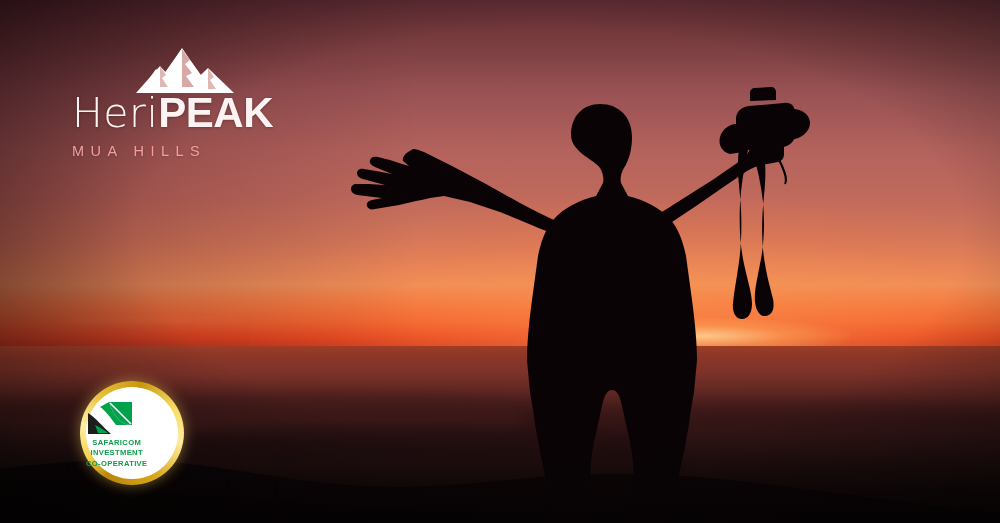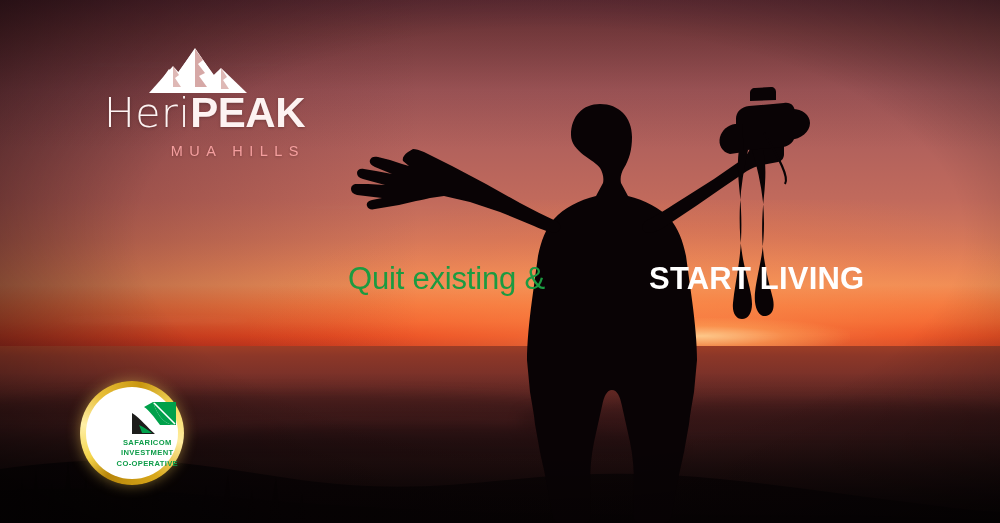--- a/index.html
+++ b/index.html
@@ -103,22 +103,22 @@
     background:radial-gradient(ellipse 75% 72% at 55% 45%,
         rgba(0,0,0,0) 55%, rgba(0,0,0,.30) 82%, rgba(0,0,0,.55) 100%);
     pointer-events:none;
   }
 
   
   .silhouette{position:absolute;left:0;top:0;width:1000px;height:523px;pointer-events:none;}
 
   
   .logo{
-    position:absolute;left:85px;top:46px;width:220px;
-    text-align:right;
+    position:absolute;left:72px;top:46px;width:220px;
+    text-align:left;
     user-select:none;
   }
   .logo-mark{display:block;margin:0 auto;}
   .logo-word{
     margin-top:-6px;
     font-size:42px;
     line-height:1;
     color:#fdf3f2;
     letter-spacing:.5px;
     white-space:nowrap;
@@ -167,21 +167,21 @@
     position:absolute;inset:0;border-radius:50%;
     background:conic-gradient(from 210deg,
       #b8860b 0deg,#f4d44a 30deg,#fff0a8 70deg,#e8bf38 110deg,
       #c9960f 160deg,#f6dd63 210deg,#ffeca0 250deg,#d9a81a 300deg,#b8860b 360deg);
     box-shadow:0 0 14px rgba(255,210,90,.45);
   }
   .badge-face{
     position:absolute;left:6px;top:6px;right:6px;bottom:6px;
     border-radius:50%;
     background:#ffffff;
-    display:flex;flex-direction:column;align-items:flex-end;justify-content:center;
+    display:flex;flex-direction:column;align-items:flex-start;justify-content:center;
   }
   .badge-mark{margin-top:4px;}
   .badge-lines{
     margin-top:3px;text-align:center;
     font-size:7.6px;font-weight:700;letter-spacing:.35px;
     color:#0f9d4a;line-height:1.32;
   }
 </style>
 </head>
 <body>
@@ -375,24 +375,20 @@
         <path d="M38,20 L44,29 L40,32 L46,41 L38,41 Z" fill="#b5615c" opacity=".45"></path>
         <path d="M86,22 L92,31 L88,34 L94,43 L86,43 Z" fill="#b5615c" opacity=".45"></path>
       </g>
     </svg>
     <div class="logo-word">
       <span class="thin">Heri</span><span class="bold">PEAK</span>
     </div>
     <div class="logo-sub">MUA HILLS</div>
   </div>
 
-  <div class="tagline">
-    <span class="tag-green">Quit existing &amp;</span>
-    <span class="tag-white">START LIVING</span>
-  </div>
 
   <div class="badge">
     <div class="badge-ring"></div>
     <div class="badge-face">
       <svg class="badge-mark" width="48" height="34" viewBox="0 0 48 34">
         <path d="M23,1 L46,1 L46,24 C36,24 28,17 23,1 Z" fill="#00a14b"></path>
         <path d="M23,1 C28,17 36,24 46,24 L30,24 C24,16 19,9 14,6 Z" fill="#00a14b"></path>
         <path d="M24,2 L45,23" stroke="#ffffff" stroke-width="1.6" fill="none"></path>
         <path d="M2,12 L2,33 L25,33 C18,27 10,17 2,12 Z" fill="#1d1d1b"></path>
         <path d="M9,24 C14,26 18,29 22,32 L12,32 C11,29 10,26 9,24 Z" fill="#00a14b"></path>

